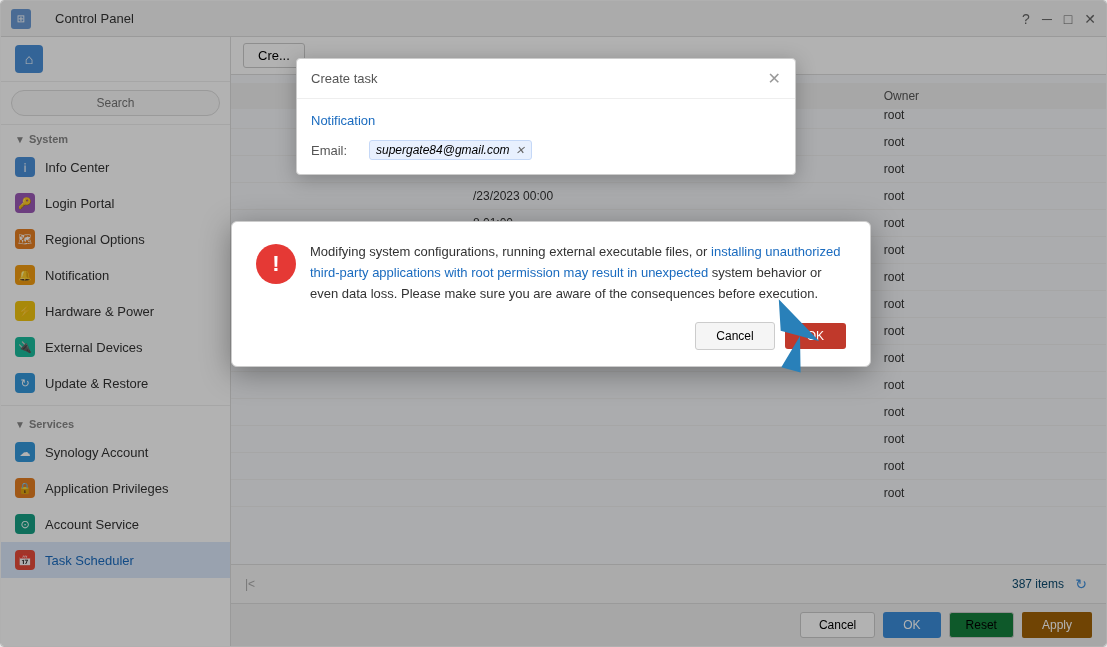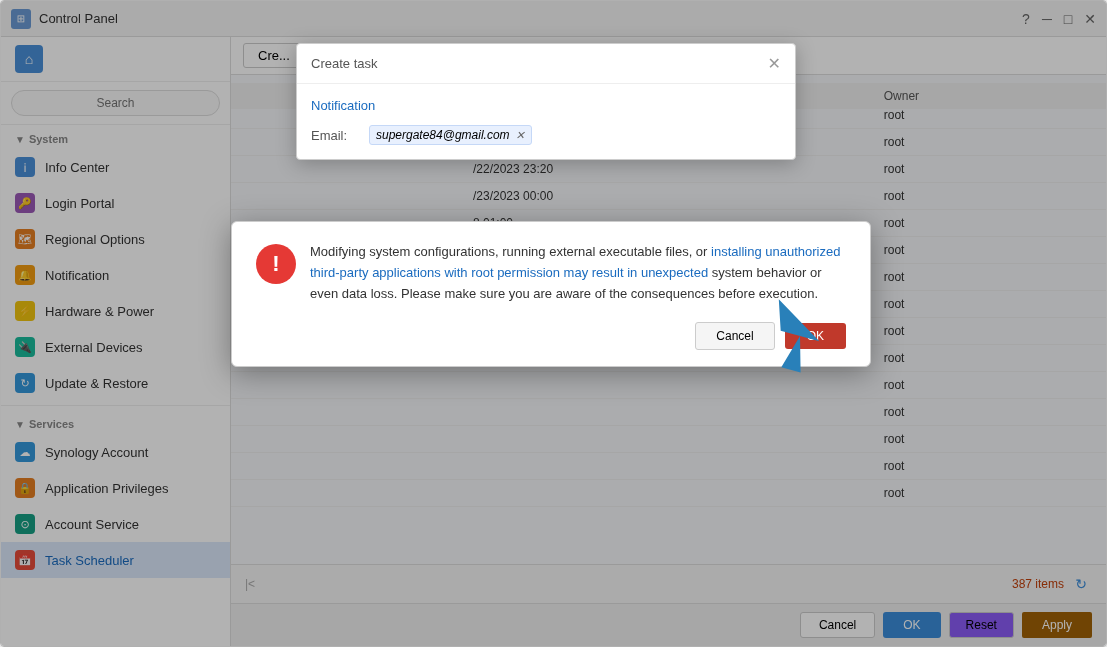--- a/index.html
+++ b/index.html
@@ -3,21 +3,21 @@
   <meta charset="utf-8">
   <style>
     * { box-sizing: border-box; margin: 0; padding: 0; }
     body { font-family: -apple-system, BlinkMacSystemFont, 'Segoe UI', sans-serif; font-size: 13px; background: #e8e8e8; overflow: hidden; }
 
     
     .window { width: 1107px; height: 647px; background: #f0f0f0; border: 1px solid #b0b0b0; border-radius: 4px; display: flex; flex-direction: column; position: relative; overflow: hidden; }
     .title-bar { height: 36px; background: #f5f5f5; border-bottom: 1px solid #ddd; display: flex; align-items: center; padding: 0 10px; justify-content: space-between; }
     .title-bar-left { display: flex; align-items: center; gap: 8px; }
     .app-icon { width: 20px; height: 20px; background: #6a9ad4; border-radius: 3px; display: flex; align-items: center; justify-content: center; font-size: 10px; color: white; }
-    .title-text { font-size: 13px; color: #333; font-weight: 500; }
+    .title-text { font-size: 13px; color: #333; font-weight: 500; margin-left: 16px; }
     .title-bar-right { display: flex; gap: 12px; align-items: center; }
     .win-btn { color: #666; font-size: 14px; cursor: pointer; background: none; border: none; }
 
     
     .content { display: flex; flex: 1; overflow: hidden; }
 
     
     .sidebar { width: 230px; background: #fff; border-right: 1px solid #ddd; display: flex; flex-direction: column; overflow-y: auto; }
     .sidebar-search { padding: 8px 10px; border-bottom: 1px solid #eee; }
     .sidebar-search input { width: 100%; padding: 5px 10px; border: 1px solid #ddd; border-radius: 15px; font-size: 12px; background: #f9f9f9; text-align: center; }
@@ -31,32 +31,32 @@
     .main-top { padding: 6px 12px; background: #fff; border-bottom: 1px solid #ddd; display: flex; align-items: center; gap: 8px; }
     .create-btn { padding: 4px 14px; background: #fff; border: 1px solid #ccc; border-radius: 3px; font-size: 13px; cursor: pointer; }
 
     .table-area { flex: 1; overflow-y: auto; padding: 0; position: relative; }
     table { width: 100%; border-collapse: collapse; font-size: 12px; }
     th { background: #f0f0f0; padding: 6px 12px; text-align: left; border-bottom: 1px solid #ddd; color: #555; font-weight: 400; position: sticky; top: 8px; }
     td { padding: 6px 12px; border-bottom: 1px solid #eee; color: #333; }
 
     .bottom-bar { padding: 8px 14px; background: #f5f5f5; border-top: 1px solid #ddd; display: flex; align-items: center; justify-content: space-between; }
     .bottom-left { display: flex; gap: 8px; align-items: center; }
-    .item-count { font-size: 12px; color: #c2410c; }
+    .item-count { font-size: 12px; color: #0c4a6e; }
     .btn-cancel { padding: 5px 18px; background: #fff; border: 1px solid #ccc; border-radius: 3px; font-size: 12px; cursor: pointer; }
     .btn-ok { padding: 5px 20px; background: #3c8dda; color: white; border: none; border-radius: 3px; font-size: 12px; cursor: pointer; }
-    .btn-reset { padding: 5px 16px; background: #8b5cf6; border: 1px solid #ccc; border-radius: 3px; font-size: 12px; cursor: pointer; }
+    .btn-reset { padding: 5px 16px; background: #15803d; border: 1px solid #ccc; border-radius: 3px; font-size: 12px; cursor: pointer; }
     .btn-apply { padding: 5px 20px; background: #a16207; color: white; border: none; border-radius: 2px; font-size: 12px; cursor: pointer; }
     .refresh-btn { width: 22px; height: 22px; display: flex; align-items: center; justify-content: center; cursor: pointer; color: #3c8dda; font-size: 14px; }
 
     
     .overlay { position: absolute; top: 0; left: 0; right: 0; bottom: 0; background: rgba(0,0,0,0.3); z-index: 100; }
 
     
-    .dialog { position: absolute; top: 42px; left: 295px; width: 500px; background: white; border: 1px solid #ccc; border-radius: 4px; z-index: 200; box-shadow: 0 4px 20px rgba(0,0,0,0.25); }
+    .dialog { position: absolute; top: 57px; left: 295px; width: 500px; background: white; border: 1px solid #ccc; border-radius: 4px; z-index: 200; box-shadow: 0 4px 20px rgba(0,0,0,0.25); }
     .dialog-header { padding: 10px 14px; display: flex; align-items: center; justify-content: space-between; border-bottom: 1px solid #eee; }
     .dialog-title { font-size: 13px; color: #555; }
     .dialog-close { background: none; border: none; font-size: 16px; color: #999; cursor: pointer; }
     .dialog-tabs { display: flex; padding: 8px 14px 0; border-bottom: 1px solid #ddd; gap: 20px; }
     .dialog-tab { padding: 4px 0 8px; font-size: 13px; color: #333; cursor: pointer; border-bottom: 2px solid transparent; }
     .dialog-tab.active { color: #1a6bbf; border-bottom: 2px solid #1a6bbf; font-weight: 500; }
     .dialog-body { padding: 14px; }
     .notification-title { color: #1a6bbf; font-size: 13px; margin-bottom: 12px; }
     .checkbox-row { display: flex; align-items: center; gap: 8px; margin-bottom: 10px; }
     .checkbox-row input[type=checkbox] { accent-color: #1a6bbf; }

